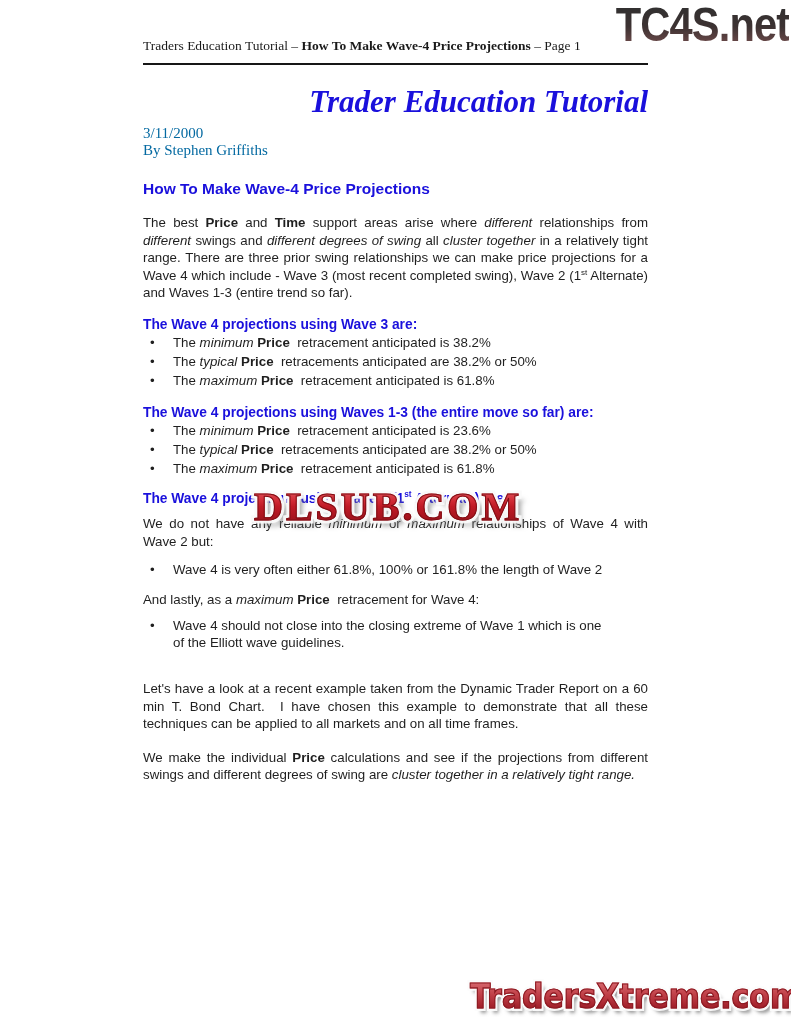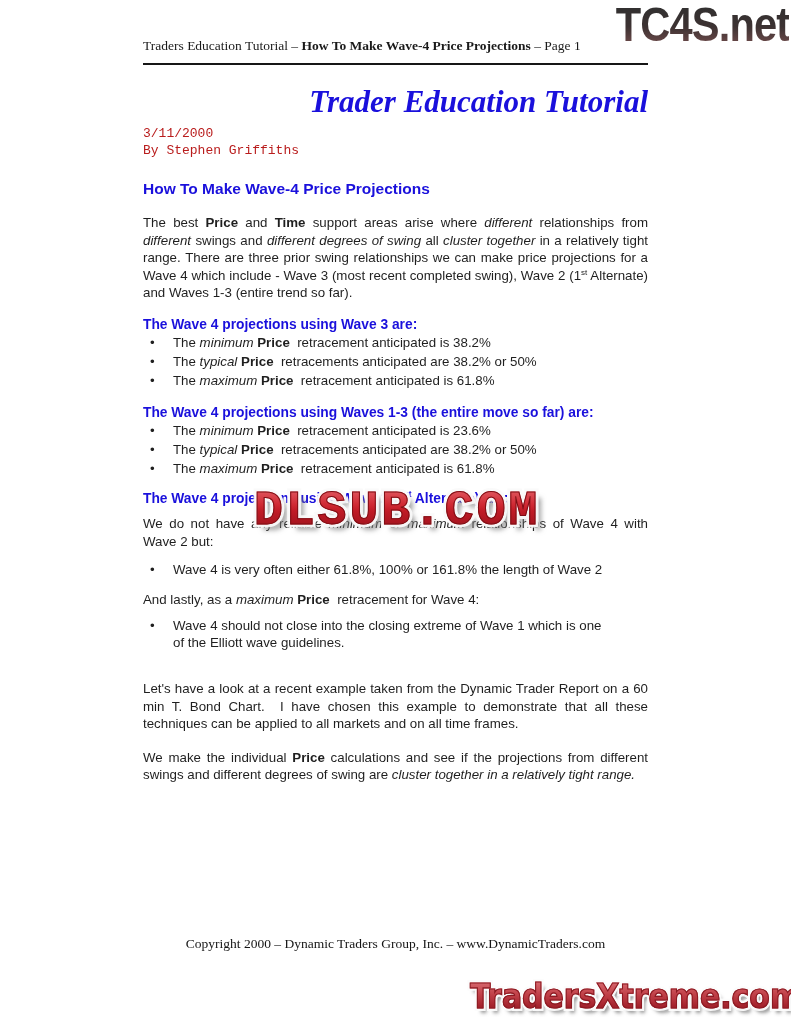--- a/index.html
+++ b/index.html
@@ -25,21 +25,21 @@
 
   
   .content{position:absolute;left:143px;top:0;width:505px;}
   .running-header{margin-top:38px;font-family:"Liberation Serif",serif;
                   font-size:13.5px;color:#1a1a1a;white-space:nowrap;}
   .running-header .b{font-weight:bold;}
   .rule{margin-top:9px;border-top:2px solid #161616;height:0;}
 
   .title{margin-top:20px;font-family:"Liberation Serif",serif;font-weight:bold;font-style:italic;
          font-size:31px;line-height:34px;color:var(--accent-blue);text-align:right;}
-  .meta{font-family:Liberation Mono, monospace;font-size:13px;line-height:17px;color:#b91c1c;}
+  .meta{font-family:Liberation Serif, serif;font-size:15px;line-height:17px;color:#0369a1;}
   .meta.first{margin-top:6px;}
 
   h1{margin-top:21px;font-size:15.5px;line-height:18px;font-weight:bold;color:var(--accent-blue);}
   h2{font-size:13.8px;line-height:16px;font-weight:bold;color:var(--accent-blue);margin-top:15px;}
   h2.tight{margin-top:13px;}
 
   p{font-size:13.3px;line-height:17.6px;margin-top:16px;}
   p.just{text-align:justify;}
   p.gap-lg{margin-top:28px;}
   p.gap-sm{margin-top:12px;}
@@ -49,21 +49,21 @@
 
   ul{list-style:none;}
   li{position:relative;padding-left:30px;font-size:13.3px;line-height:19px;}
   li::before{content:"\2022";position:absolute;left:7px;top:0;}
   ul.single{margin-top:10px;}
   ul.narrow{margin-top:8px;}
   ul.narrow li{line-height:17.6px;max-width:470px;}
 
   
   .watermark{position:absolute;left:254px;top:487px;z-index:6;
-             font-family:Liberation Mono, monospace;font-weight:bold;font-size:48px;
+             font-family:Liberation Serif, serif;font-weight:bold;font-size:40px;
              letter-spacing:3px;line-height:1;white-space:nowrap;}
   .wm-outline{position:absolute;left:0;top:0;color:#ffffff;
               -webkit-text-stroke:7px rgba(250,250,250,0.92);
               text-shadow:6px 6px 5px rgba(125,125,125,0.7),
                           2px 2px 0 #fdfdfd,-2px 2px 0 #fdfdfd,
                           2px -2px 0 #fdfdfd,-2px -2px 0 #fdfdfd;}
   .wm-fill{position:relative;color:var(--watermark-red);
            -webkit-text-stroke:1px #7e0e14;}
   @supports (-webkit-background-clip:text){
     .wm-fill{background:linear-gradient(180deg,#e4636a 4%,#d02a34 38%,#c01b26 50%,#8d0f18 100%);
@@ -137,20 +137,19 @@
     <p class="just gap-lg"><span>Let's have a look at a recent example taken from the Dynamic Trader Report on a 60 min T. Bond Chart.&nbsp; I have chosen this example to demonstrate that all these techniques can be applied to all markets and on all time frames.</span></p>
     <p class="just"><span>We make the individual </span><span class="b">Price</span><span> calculations and see if the projections from different swings and different degrees of swing are </span><span class="i">cluster together in a relatively tight range.</span></p>
 
   </div>
 
   <div class="watermark">
     <span class="wm-outline">DLSUB.COM</span>
     <span class="wm-fill">DLSUB.COM</span>
   </div>
 
-  <div class="footer">Copyright 2000 – Dynamic Traders Group, Inc. – www.DynamicTraders.com</div>
 
   <div class="tx-logo">
     <span class="tx-outline">TradersXtreme.com</span>
     <span class="tx-fill">TradersXtreme.com</span>
   </div>
 
 </div>
 
 </body></html>

